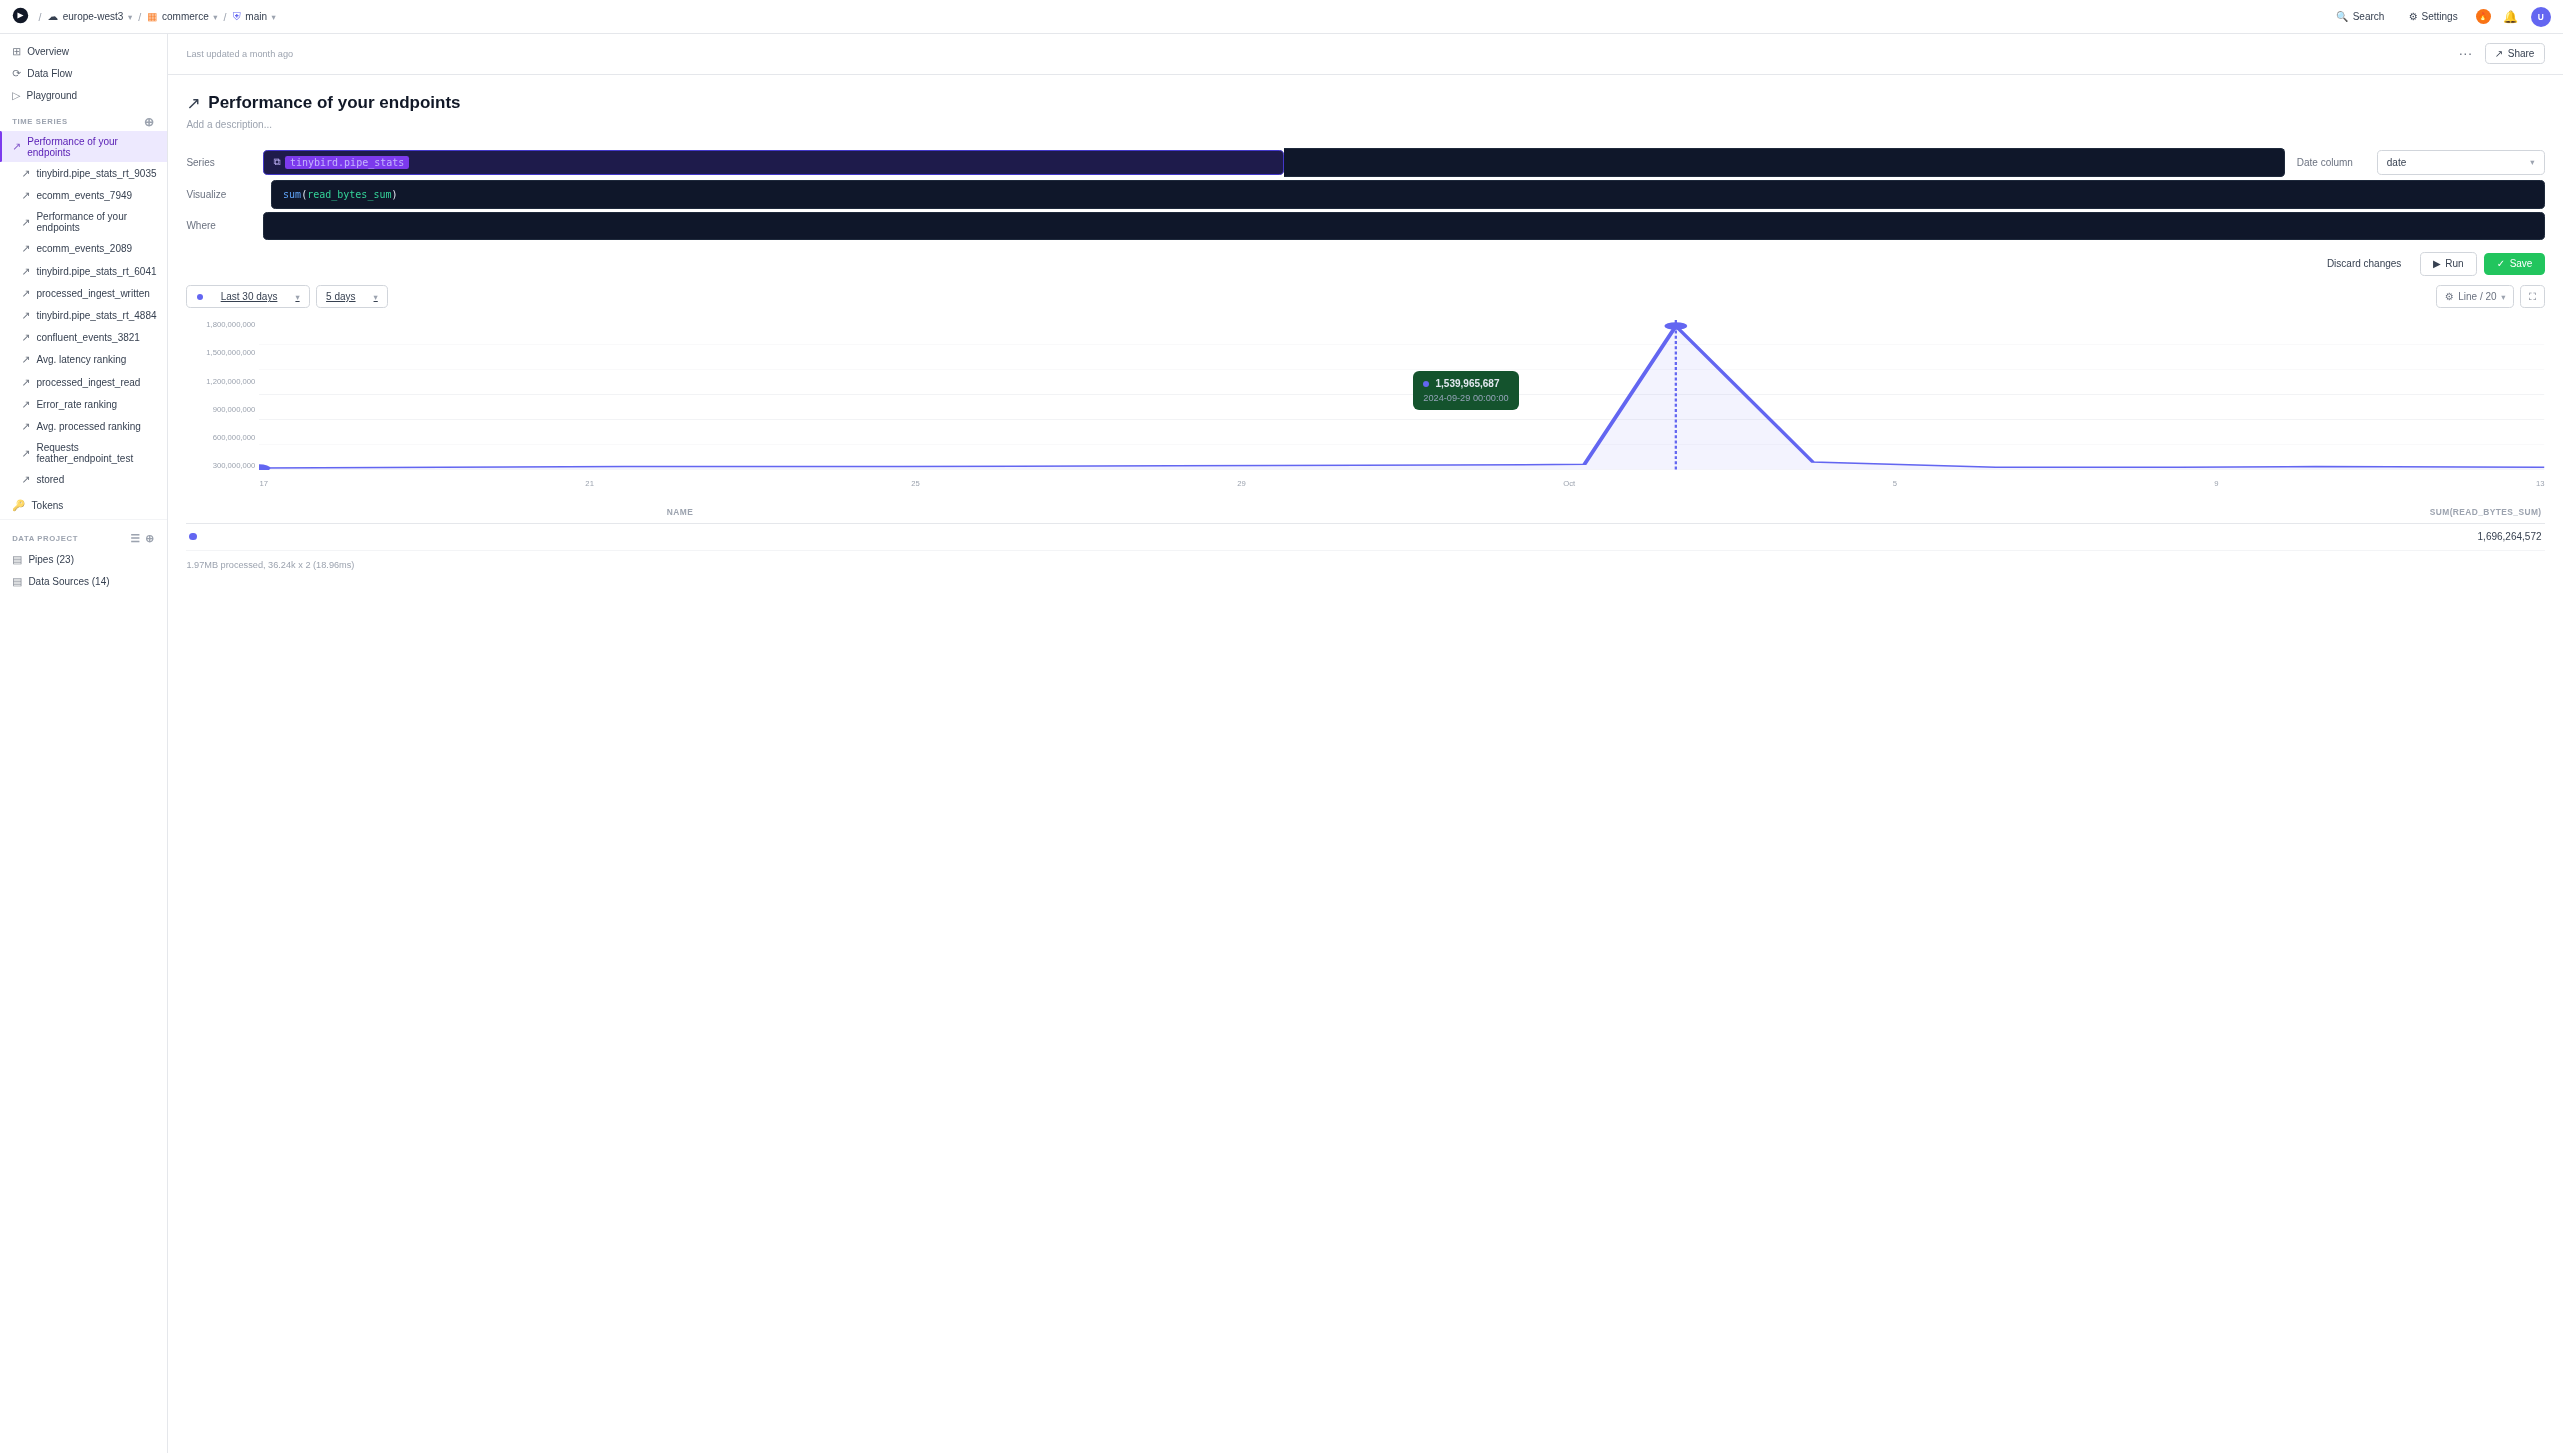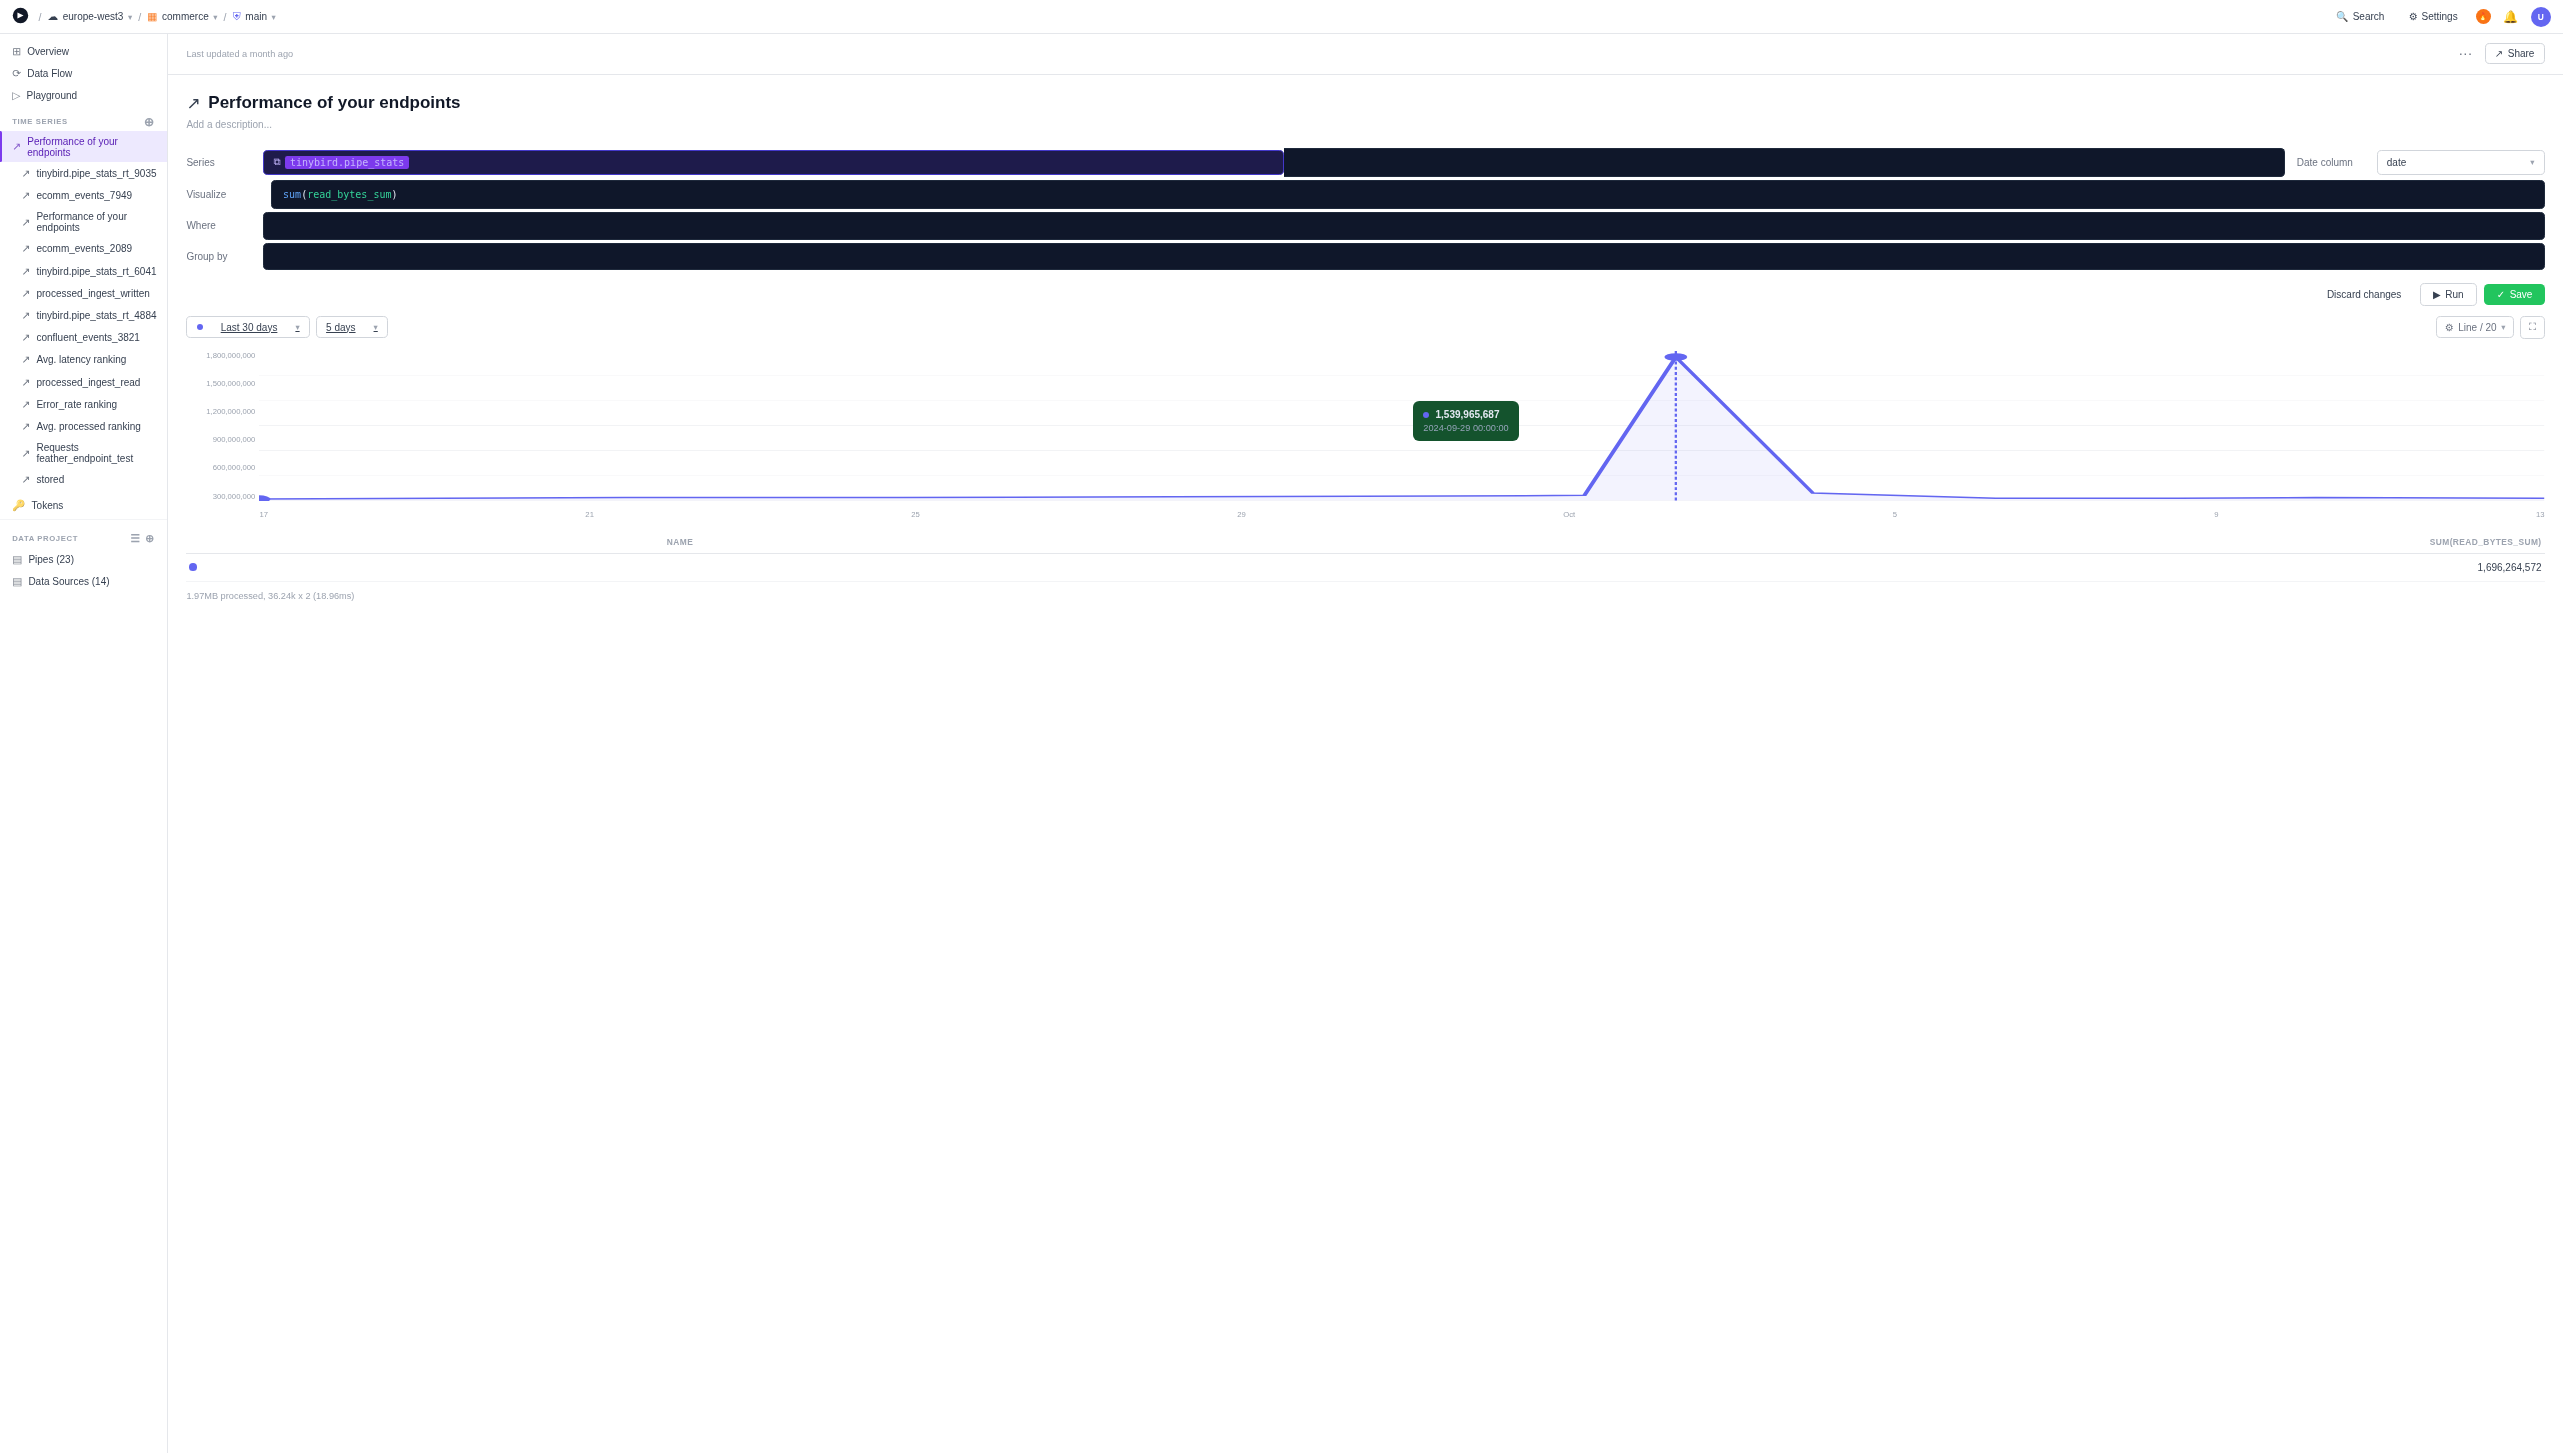--- a/index.html
+++ b/index.html
@@ -328,24 +328,20 @@
         <div class="code-field">
           <span class="code-fn">sum</span><span class="code-paren">(</span><span class="code-arg">read_bytes_sum</span><span class="code-paren">)</span>
         </div>
       </div>
 
       <div style="display:grid;grid-template-columns:77px 1fr;gap:0;align-items:center;margin-bottom:3.1px;">
         <span style="font-size:10px;color:#6b7280;">Where</span>
         <div class="code-field" style="min-height:27.6px;"></div>
       </div>
 
-      <div style="display:grid;grid-template-columns:77px 1fr;gap:0;align-items:center;margin-bottom:3.1px;">
-        <span style="font-size:10px;color:#6b7280;">Group by</span>
-        <div class="code-field" style="min-height:27.6px;"></div>
-      </div>
 
       <div class="actions-row">
         <button class="discard-btn">Discard changes</button>
         <button class="run-btn">
           <span>▶</span>
           <span>Run</span>
         </button>
         <button class="save-btn">
           <span>✓</span>
           <span>Save</span>

